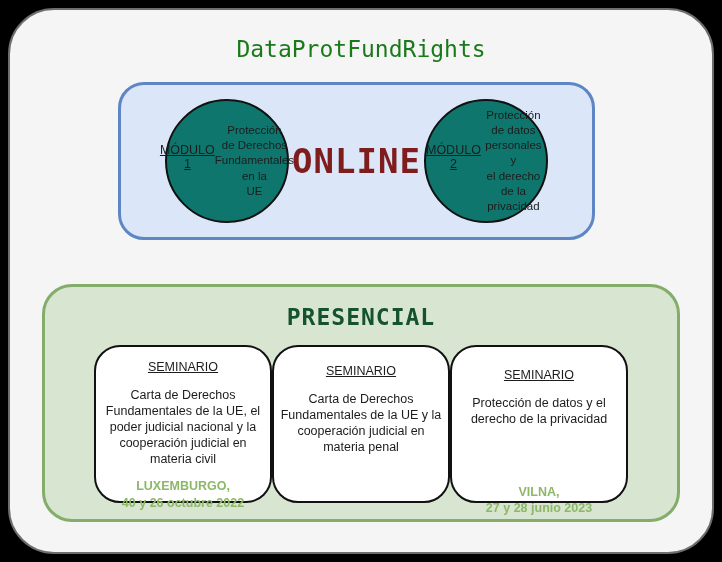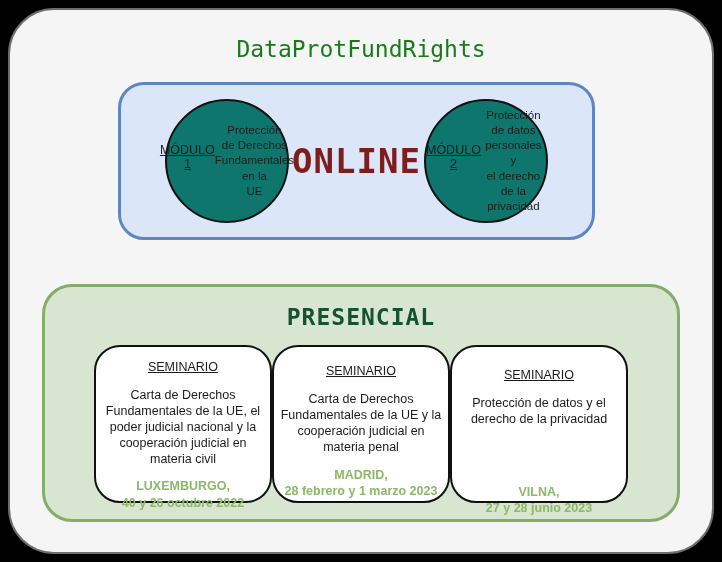--- a/index.html
+++ b/index.html
@@ -158,22 +158,20 @@
         <div class="card-loc preline">LUXEMBURGO,
 40 y 26 octubre 2022</div>
       </div>
 
       <div class="card">
         <div class="card-heading">SEMINARIO</div>
         <div class="card-desc preline">Carta de Derechos
 Fundamentales de la UE y la
 cooperación judicial en
 materia penal</div>
-        <div class="card-loc preline">MADRID,
-28 febrero y 1 marzo 2023</div>
       </div>
 
       <div class="card">
         <div class="card-heading">SEMINARIO</div>
         <div class="card-desc preline">Protección de datos y el
 derecho de la privacidad</div>
         <div class="card-loc preline">VILNA,
 27 y 28 junio 2023</div>
       </div>
 

